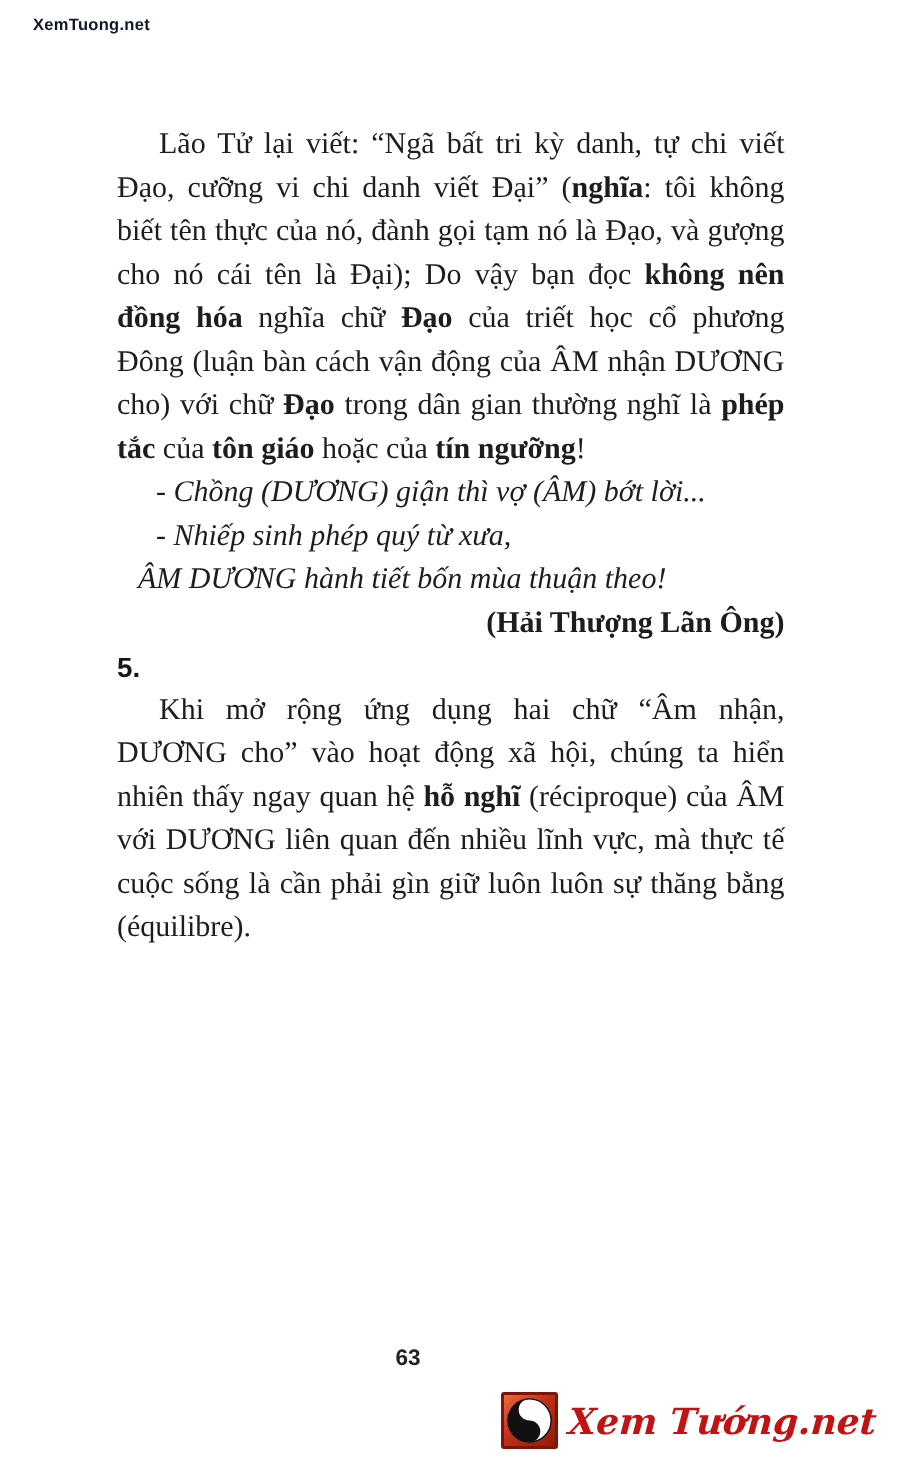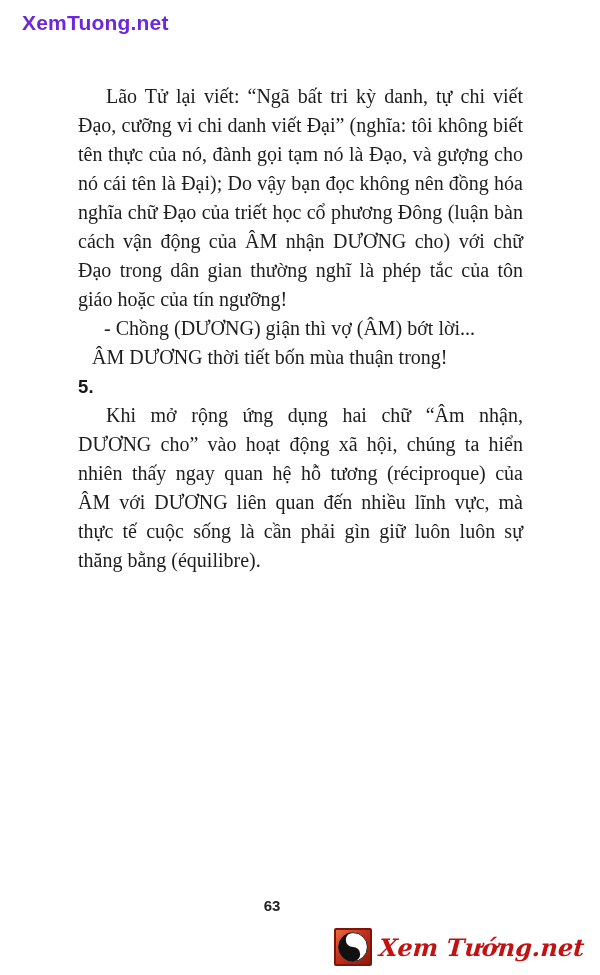--- a/index.html
+++ b/index.html
@@ -7,45 +7,45 @@
     width: 600px; height: 975px;
     background: #ffffff;
     position: relative;
     font-family: "Liberation Serif", serif;
     color: #1d1d1d;
     overflow: hidden;
   }
   .site-link {
     position: absolute; top: 11px; left: 22px;
     font-family: "Liberation Sans", sans-serif;
-    font-weight: 700; font-size: 21px;
-    color: #6d28d9; text-decoration: none;
+    font-weight: 700; font-size: 11px;
+    color: #0f172a; text-decoration: none;
     letter-spacing: 0.2px;
   }
   .content {
     position: absolute; left: 78px; top: 82px; width: 445px;
     font-size: 20px; line-height: 29px;
     text-align: justify;
   }
   .content p { margin: 0; }
   .para { margin-top: 4px; text-indent: 28px; }
   .content p:first-child { margin-top: 0; }
-  .verse { margin-top: 6px; text-indent: 26px; }
+  .verse { margin-top: 6px; text-indent: 26px; font-style: italic; }
   .verse-deep { text-indent: 40px; }
   .verse-shallow { text-indent: 14px; }
   .attribution { margin-top: 8px; text-align: right; font-weight: bold; }
   .heading {
     margin: 14px 0 6px 0;
     font-family: "Liberation Sans", sans-serif;
     font-weight: 700; font-size: 18.5px;
     color: #161616;
     display: flex; gap: 13px; align-items: baseline;
     text-align: left; letter-spacing: 0.1px;
   }
-  b { font-weight: normal; }
+  b { font-weight: bold; }
   .page-number {
     position: absolute; top: 897px; left: 0; width: 544px;
     text-align: center;
     font-family: "Liberation Sans", sans-serif;
     font-weight: 700; font-size: 15px; color: #222222;
   }
   .logo {
     position: absolute; top: 928px; right: 16px;
     display: flex; align-items: center; gap: 7px;
     cursor: pointer;
@@ -67,25 +67,27 @@
   }
 </style>
 </head>
 <body>
 
 <a class="site-link" href="#">XemTuong.net</a>
 
 <main class="content">
     <p class="para"><span>Lão Tử lại viết: “Ngã bất tri kỳ danh, tự chi viết Đạo, cưỡng vi chi danh viết Đại” (</span><b>nghĩa</b><span>: tôi không biết tên thực của nó, đành gọi tạm nó là Đạo, và gượng cho nó cái tên là Đại); Do vậy bạn đọc </span><b>không nên đồng hóa</b><span> nghĩa chữ </span><b>Đạo</b><span> của triết học cổ phương Đông (luận bàn cách vận động của ÂM nhận DƯƠNG cho) với chữ </span><b>Đạo</b><span> trong dân gian thường nghĩ là </span><b>phép tắc</b><span> của </span><b>tôn giáo</b><span> hoặc của </span><b>tín ngưỡng</b><span>!</span></p>
     <p class="verse"><span>- Chồng (DƯƠNG) giận thì vợ (ÂM) bớt lời...</span></p>
-    <p class="verse verse-shallow"><span>ÂM DƯƠNG thời tiết bốn mùa thuận trong!</span></p>
+    <p class="verse"><span>- Nhiếp sinh phép quý từ xưa,</span></p>
+    <p class="verse verse-shallow"><span>ÂM DƯƠNG hành tiết bốn mùa thuận theo!</span></p>
+    <p class="attribution"><b>(Hải Thượng Lãn Ông)</b></p>
     <p class="heading">
       <span>5.</span>
     </p>
-    <p class="para"><span>Khi mở rộng ứng dụng hai chữ “Âm nhận, DƯƠNG cho” vào hoạt động xã hội, chúng ta hiển nhiên thấy ngay quan hệ </span><b>hỗ tương</b><span> (réciproque) của ÂM với DƯƠNG liên quan đến nhiều lĩnh vực, mà thực tế cuộc sống là cần phải gìn giữ luôn luôn sự thăng bằng (équilibre).</span></p>
+    <p class="para"><span>Khi mở rộng ứng dụng hai chữ “Âm nhận, DƯƠNG cho” vào hoạt động xã hội, chúng ta hiển nhiên thấy ngay quan hệ </span><b>hỗ nghĩ</b><span> (réciproque) của ÂM với DƯƠNG liên quan đến nhiều lĩnh vực, mà thực tế cuộc sống là cần phải gìn giữ luôn luôn sự thăng bằng (équilibre).</span></p>
   </main>
 
 <div class="page-number">63</div>
 
 <div class="logo">
   <span class="logo-square">
     <svg width="30" height="30" viewBox="0 0 100 100" aria-hidden="true">
       <g transform="rotate(180 50 50)">
         <circle cx="50" cy="50" r="48" fill="#ffffff" stroke="#111111" stroke-width="3"></circle>
         <path fill="#111111" d="M50 2 a48 48 0 0 1 0 96 a24 24 0 0 0 0 -48 a24 24 0 0 1 0 -48 z"></path>

